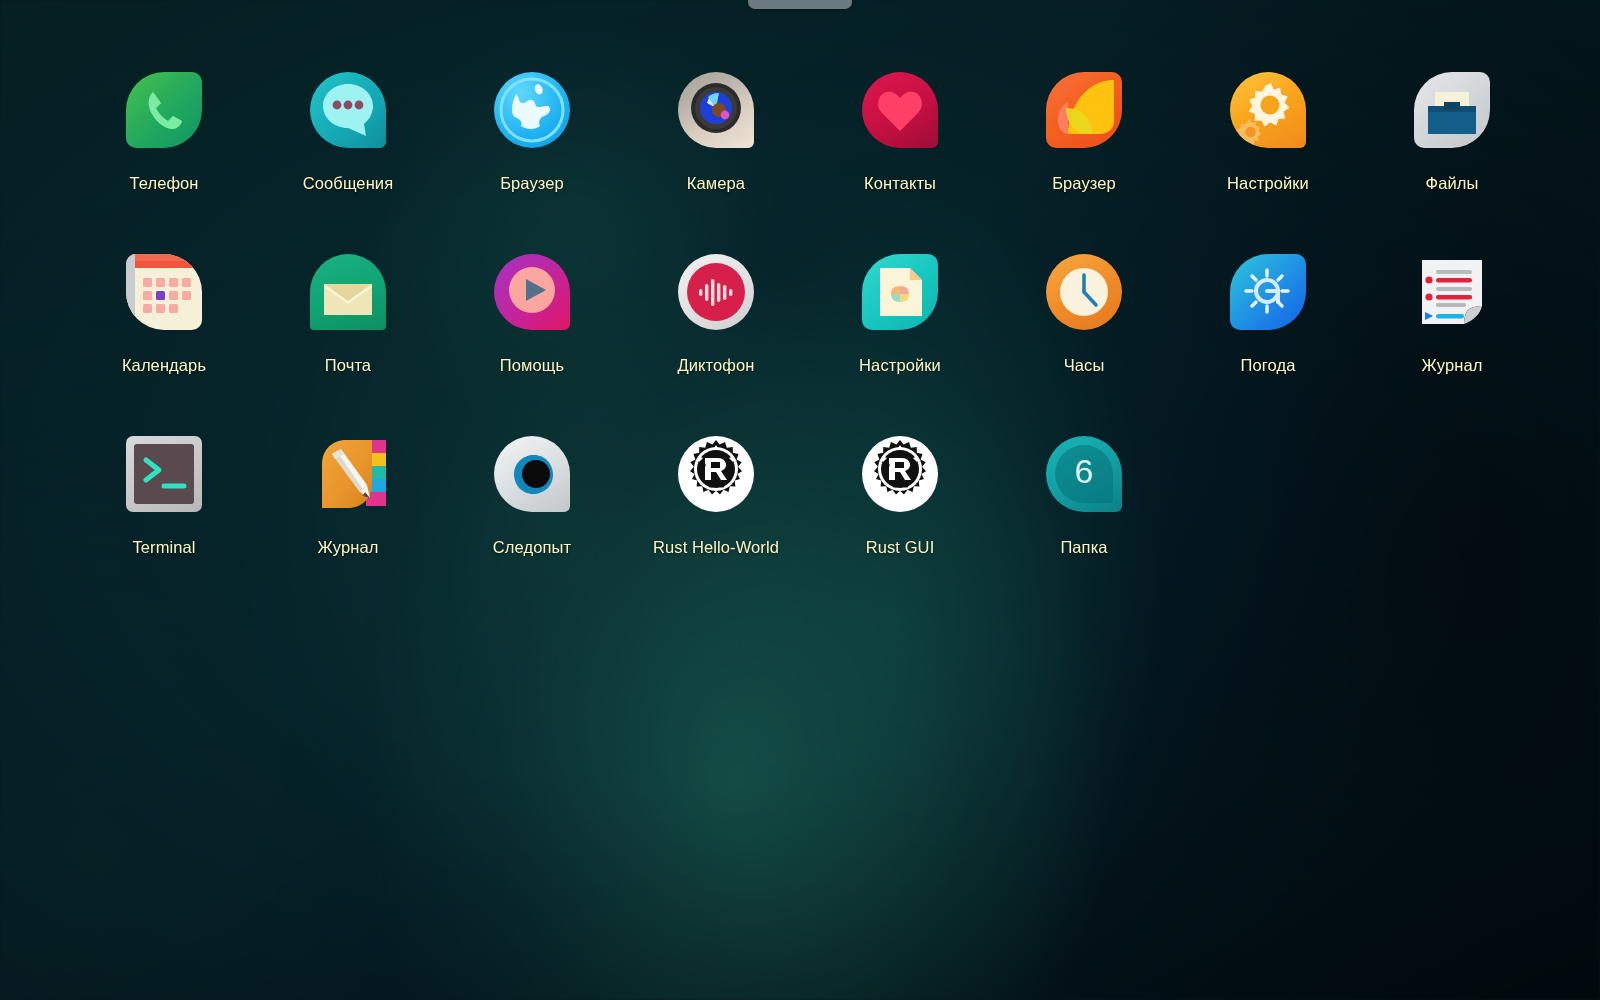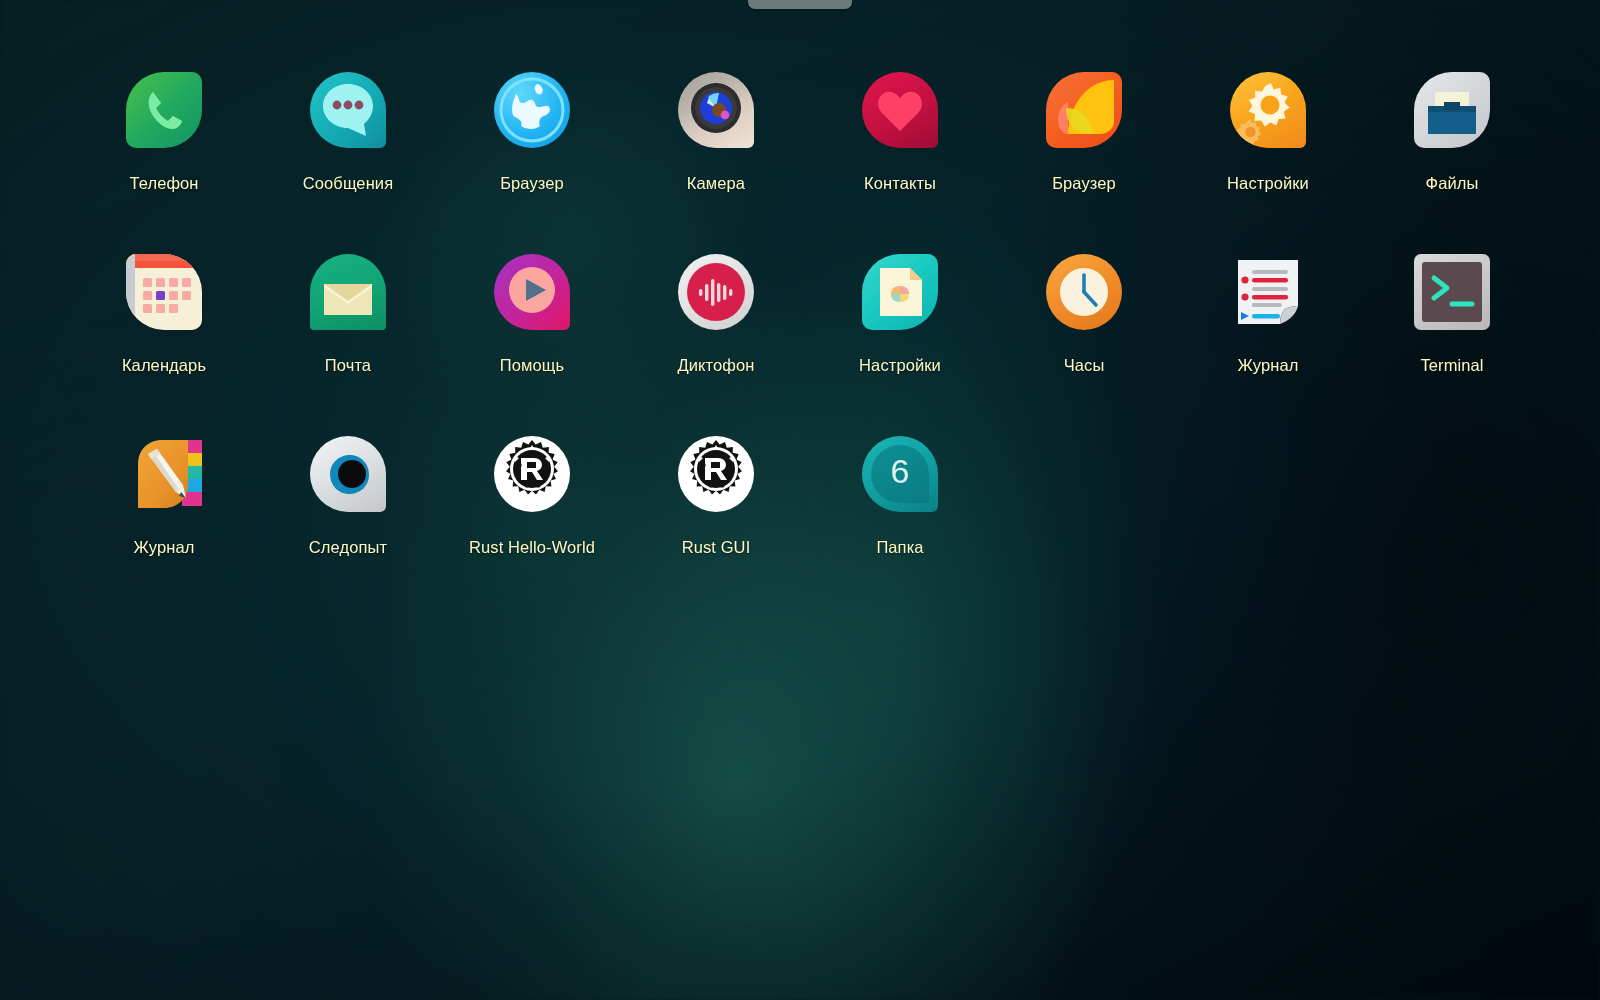--- a/index.html
+++ b/index.html
@@ -351,20 +351,41 @@
           <circle cx="38" cy="38" r="24" fill="#faf2dc"></circle>
           <line x1="38" y1="38" x2="38" y2="21" stroke="#1f7fb5" stroke-width="3.6" stroke-linecap="round"></line>
           <line x1="38" y1="38" x2="50" y2="51" stroke="#1f7fb5" stroke-width="3.6" stroke-linecap="round"></line>
         </svg>
       </div>
     </div>
     <div class="app-label">Часы</div>
   </div>
 
 
+  <div class="app-cell">
+    <div class="icon-box">
+      <div class="leaf" style="background:linear-gradient(135deg,#2fc6dc 0%,#1f93e4 50%,#1560e8 100%);">
+        <svg width="76" height="76" viewBox="0 0 76 76">
+          <circle cx="37" cy="37" r="11" fill="none" stroke="#d6ecf8" stroke-width="4"></circle>
+          <path d="M37 37 L48 37 L48 48" fill="none" stroke="#d6ecf8" stroke-width="4" stroke-linecap="round"></path>
+          <g stroke="#e8f4fb" stroke-width="3.4" stroke-linecap="round">
+            <line x1="37" y1="16" x2="37" y2="22"></line>
+            <line x1="37" y1="52" x2="37" y2="58"></line>
+            <line x1="16" y1="37" x2="22" y2="37"></line>
+            <line x1="52" y1="37" x2="58" y2="37"></line>
+            <line x1="22" y1="22" x2="26" y2="26"></line>
+            <line x1="48" y1="48" x2="52" y2="52"></line>
+            <line x1="52" y1="22" x2="48" y2="26"></line>
+            <line x1="22" y1="52" x2="26" y2="48"></line>
+          </g>
+        </svg>
+      </div>
+    </div>
+    <div class="app-label">Погода</div>
+  </div>
 
   <div class="app-cell">
     <div class="icon-box">
       <div style="position:absolute;inset:0;overflow:hidden;">
         <svg width="76" height="76" viewBox="0 0 76 76">
           <path d="M8 6 L68 6 L68 52 C68 52 58 52 54 56 C50 60 50 70 50 70 L8 70 Z" fill="#f1f2f3"></path>
           <path d="M68 52 C68 52 58 52 54 56 C50 60 50 70 50 70 C60 66 66 60 68 52 Z" fill="#cdd0d3"></path>
           <g fill="#b7babd">
             <rect x="22" y="16" width="36" height="4" rx="2"></rect>
             <rect x="22" y="33" width="36" height="4" rx="2"></rect>

